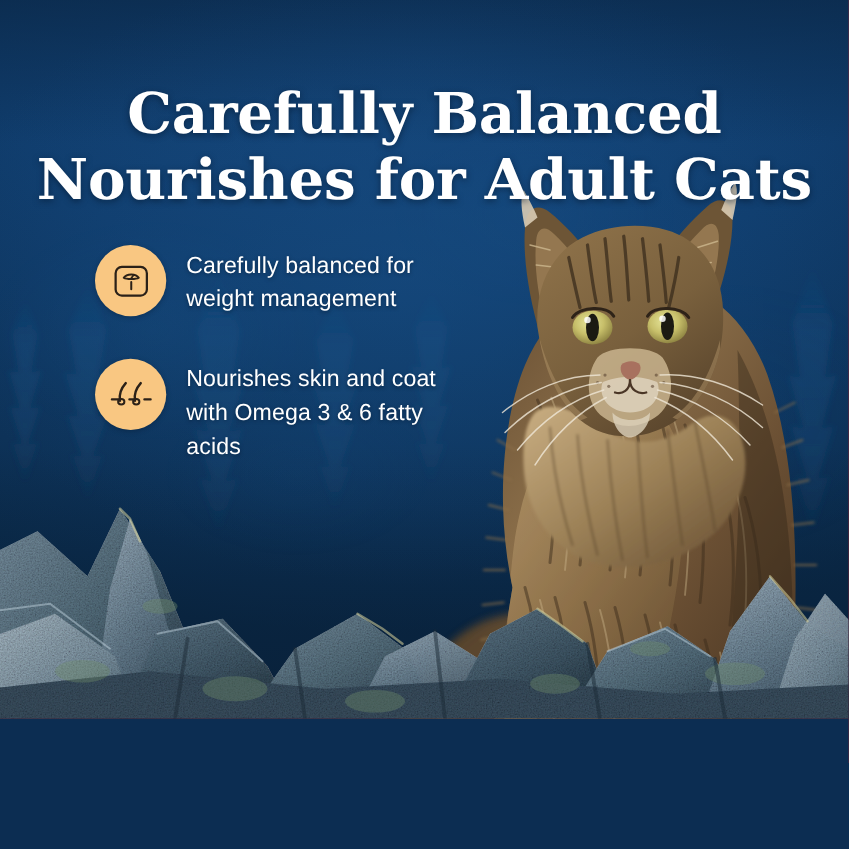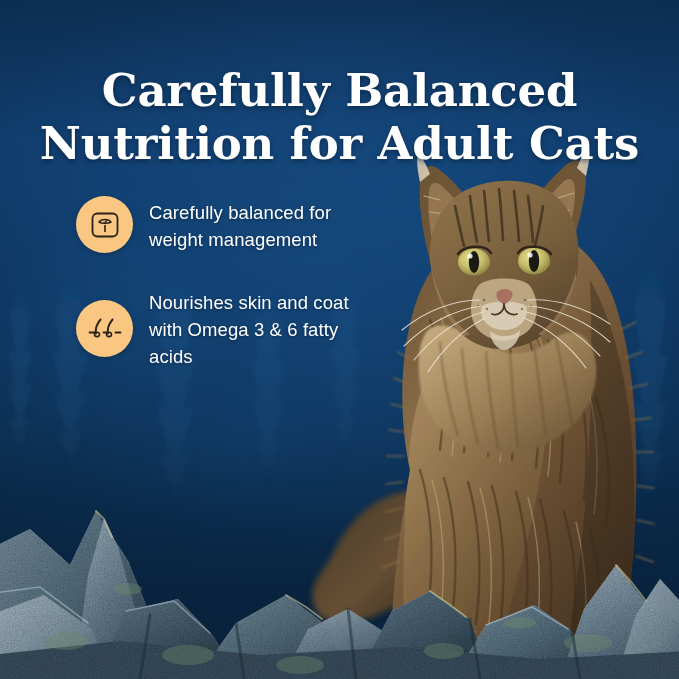--- a/index.html
+++ b/index.html
@@ -7,21 +7,21 @@
     padding: 0;
     background: #0c2d52;
   }
   body {
     font-family: "Liberation Sans", sans-serif;
   }
 
   #poster {
     position: relative;
     width: 679px;
-    height: 679px;
+    height: 575px;
     overflow: hidden;
     background: #b91c1c;
     user-select: none;
   }
 
   
   .bg-base {
     position: absolute;
     inset: 0;
     background:
@@ -76,21 +76,21 @@
   
   .features {
     position: absolute;
     left: 76px;
     top: 196px;
     width: 300px;
     z-index: 6;
   }
   .feature {
     display: flex;
-    align-items: center;
+    align-items: flex-start;
     margin-bottom: 34px;
   }
   .feature:last-child { margin-bottom: 0; }
 
   .icon-badge {
     flex: 0 0 auto;
     width: 57px;
     height: 57px;
     border-radius: 50%;
     background: #f9c782;
@@ -433,21 +433,21 @@
         <path d="M236 244 L244 300"></path>
         <path d="M348 230 L356 300"></path>
         <path d="M470 240 L480 300"></path>
         <path d="M572 252 L580 300"></path>
       </g>
     </svg>
   </div>
 
   <h1 class="headline">
     <span class="ln">Carefully Balanced</span>
-    <span class="ln">Nutrition for Adult Cats</span>
+    <span class="ln">Nourishes for Adult Cats</span>
   </h1>
 
   <div class="features">
 
     <div class="feature">
       <div class="icon-badge">
         <svg width="34" height="34" viewBox="0 0 34 34" aria-hidden="true">
           <rect x="4.5" y="5.5" width="25" height="23" rx="5" ry="5" fill="none" stroke="#2b2118" stroke-width="1.8"></rect>
           <path d="M11 14.2 C13.2 10.6 20.8 10.6 23 14.2 C21 15.6 13 15.6 11 14.2 Z" fill="none" stroke="#2b2118" stroke-width="1.6" stroke-linejoin="round"></path>
           <path d="M17 14.6 L18.6 12.4" stroke="#2b2118" stroke-width="1.4" stroke-linecap="round"></path>

